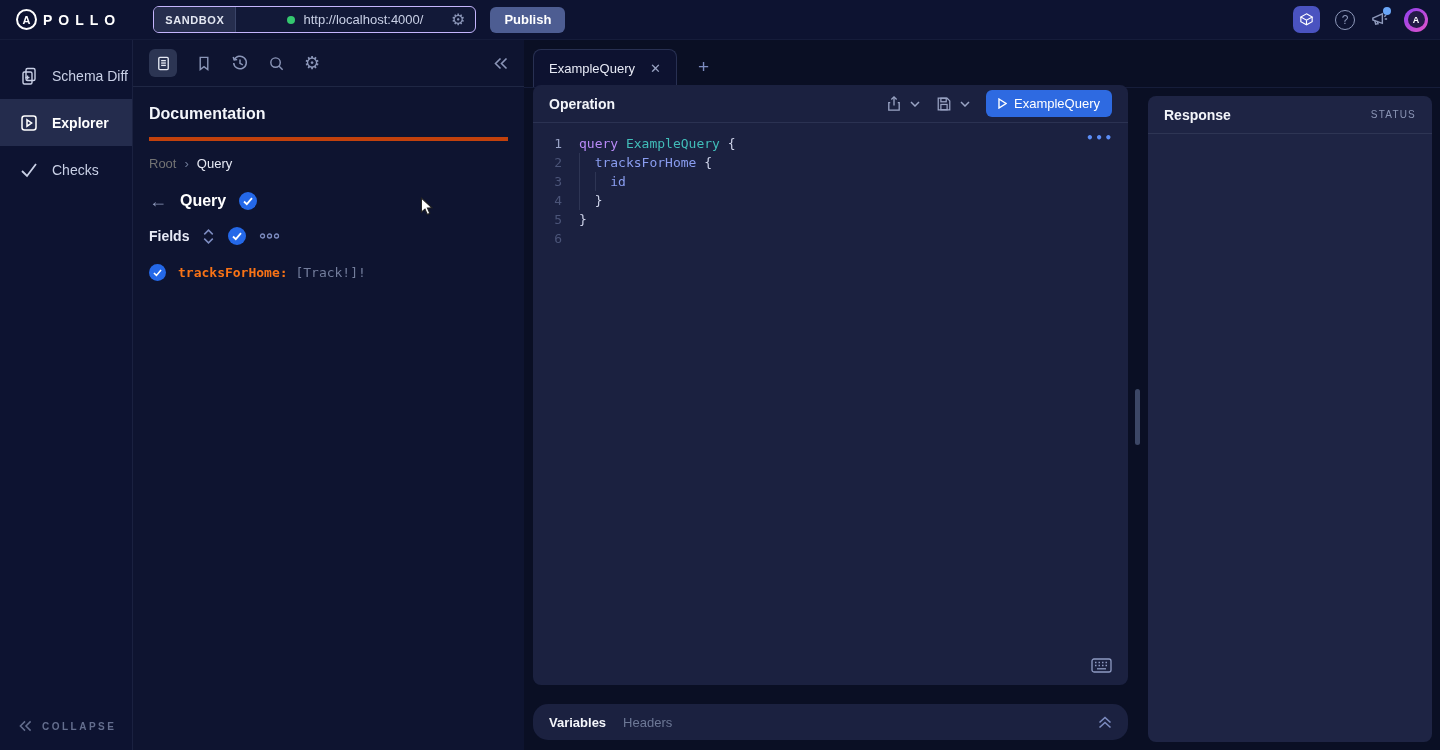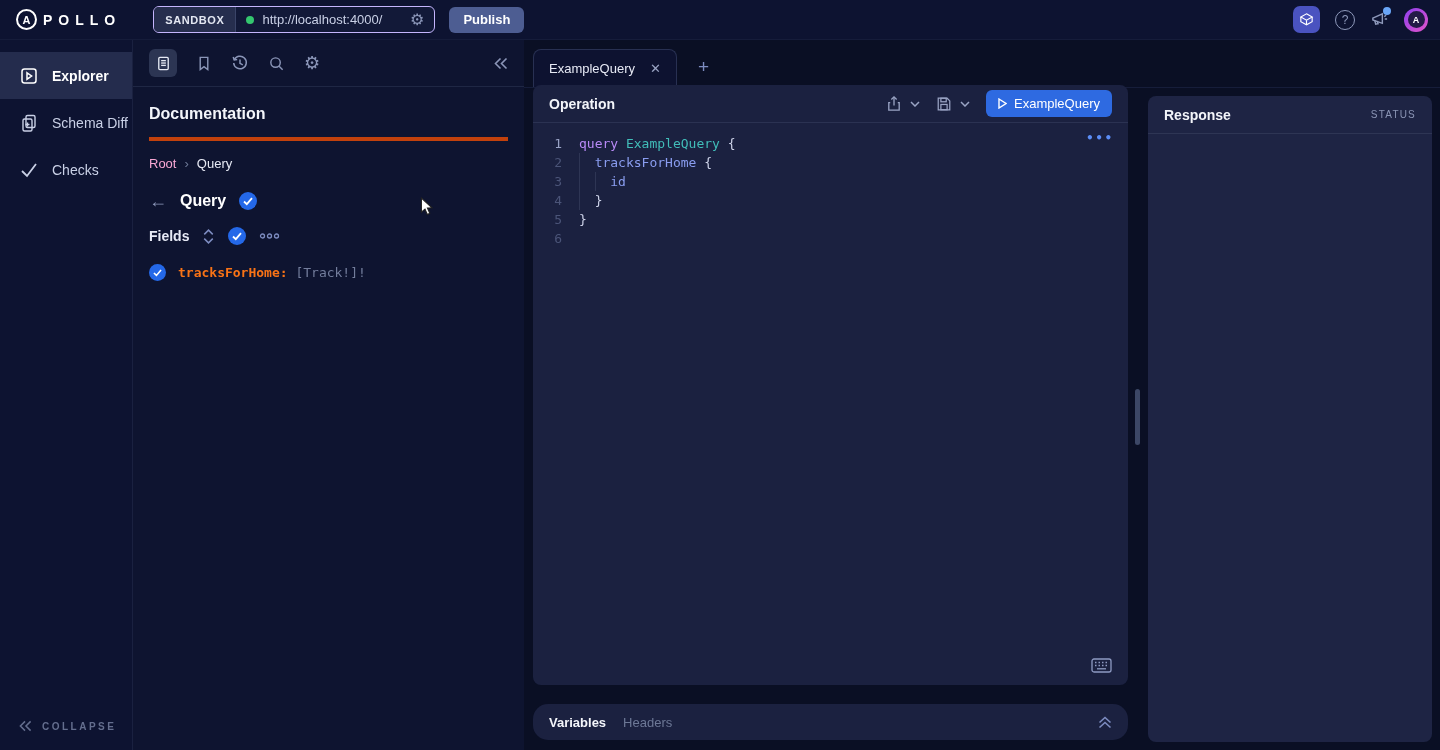--- a/index.html
+++ b/index.html
@@ -27,21 +27,21 @@
   .logo-text { color:#fff; font-weight:bold; font-size:14px; letter-spacing:6px; }
   .endpoint {
     margin-left:32px; height:27px; display:flex; align-items:center;
     border:1px solid #c4b5fd; border-radius:6px; overflow:hidden; background:#121938;
   }
   .sandbox-badge {
     background:#262e4e; color:#e3e7f2; font-size:11px; font-weight:bold;
     letter-spacing:.6px; padding:0 11px; height:100%; display:flex; align-items:center;
     border-right:1px solid #3a4468;
   }
-  .endpoint-url-wrap { display:flex; align-items:center; gap:8px; padding:0 10px; width:198px; }
+  .endpoint-url-wrap { display:flex; align-items:center; gap:8px; padding:0 10px; width:198px;margin-left:41px; }
   .green-dot { width:8px; height:8px; border-radius:50%; background:var(--green,#34c76f); }
   .endpoint-url { font-size:13px; color:#c9d0e6; flex:1; white-space:nowrap; }
   .gear-glyph { font-size:16px; color:#8b96b8; line-height:1; cursor:pointer; }
   .publish-btn {
     margin-left:14px; height:26px; padding:0 14px; border:none; border-radius:6px;
     background:var(--publish,#4d5d92); color:#fff; font-weight:bold; font-size:13px;
     font-family:"Liberation Sans",sans-serif; cursor:pointer;
   }
   .topbar-right { margin-left:auto; display:flex; align-items:center; gap:15px; padding-right:12px; }
   .app-cube-btn {
@@ -94,21 +94,21 @@
     border-bottom:1px solid #1f2744;
   }
   .tool-btn { color:#8b96b8; cursor:pointer; display:flex; align-items:center; justify-content:center; }
   .tool-btn.active {
     background:#2c3553; border-radius:6px; width:28px; height:28px; color:#e7ebf5;
   }
   .toolbar-spacer { flex:1; }
   .docs-body { padding:0 16px; }
   .docs-title { margin-top:18px; font-size:16px; font-weight:bold; color:#f3f5fa; padding-bottom:14px; border-bottom:4px solid #c2410c; }
   .breadcrumb { margin-top:15px; display:flex; align-items:center; gap:8px; font-size:13px; }
-  .crumb-root { color:#f9a8d4; cursor:pointer; }
+  .crumb-root { color:#737373; cursor:pointer; }
   .crumb-sep { color:#6d7896; font-size:13px; }
   .crumb-current { color:#e7eaf5; }
   .query-row { margin-top:21px; display:flex; align-items:center; gap:13px; }
   .back-arrow { color:#8b96b8; font-size:18px; cursor:pointer; line-height:1; }
   .query-title { font-size:16px; font-weight:bold; color:#fff; }
   .check-badge {
     width:18px; height:18px; border-radius:50%; background:var(--check,#2468e8);
     display:flex; align-items:center; justify-content:center; cursor:pointer; flex:none;
   }
   .fields-row { margin-top:17px; display:flex; align-items:center; gap:13px; }
@@ -224,35 +224,35 @@
       <span class="notif-dot"></span>
     </div>
     <div class="avatar">
       <span class="avatar-inner">A</span>
     </div>
   </div>
 </header>
 
 <nav class="sidenav">
   <div class="nav-items">
-    <div class="nav-item active">
-      <svg class="nav-icon" width="20" height="20" viewBox="0 0 20 20" fill="none" stroke="currentColor" stroke-width="1.5">
-        <rect x="3" y="3" width="14" height="14" rx="2.5"></rect>
-        <polygon points="8,6.8 12.6,10 8,13.2"></polygon>
-      </svg>
-      <span>Explorer</span>
-    </div>
     <div class="nav-item">
       <svg class="nav-icon" width="20" height="20" viewBox="0 0 20 20" fill="none" stroke="currentColor" stroke-width="1.4">
         <rect x="7" y="2.5" width="9" height="12" rx="1.5"></rect>
         <rect x="4" y="6" width="9" height="12" rx="1.5"></rect>
         <line x1="8.5" y1="9.5" x2="8.5" y2="13.5"></line>
           <line x1="6.5" y1="11.5" x2="10.5" y2="11.5"></line>
       </svg>
       <span>Schema Diff</span>
+    </div>
+    <div class="nav-item active">
+      <svg class="nav-icon" width="20" height="20" viewBox="0 0 20 20" fill="none" stroke="currentColor" stroke-width="1.5">
+        <rect x="3" y="3" width="14" height="14" rx="2.5"></rect>
+        <polygon points="8,6.8 12.6,10 8,13.2"></polygon>
+      </svg>
+      <span>Explorer</span>
     </div>
     <div class="nav-item">
       <svg class="nav-icon" width="20" height="20" viewBox="0 0 20 20" fill="none" stroke="currentColor" stroke-width="1.8">
         <polyline points="3,11 8,16 17,4"></polyline>
       </svg>
       <span>Checks</span>
     </div>
   </div>
   <div class="collapse-row">
     <svg width="13" height="12" viewBox="0 0 14 12" fill="none" stroke="currentColor" stroke-width="1.6">

